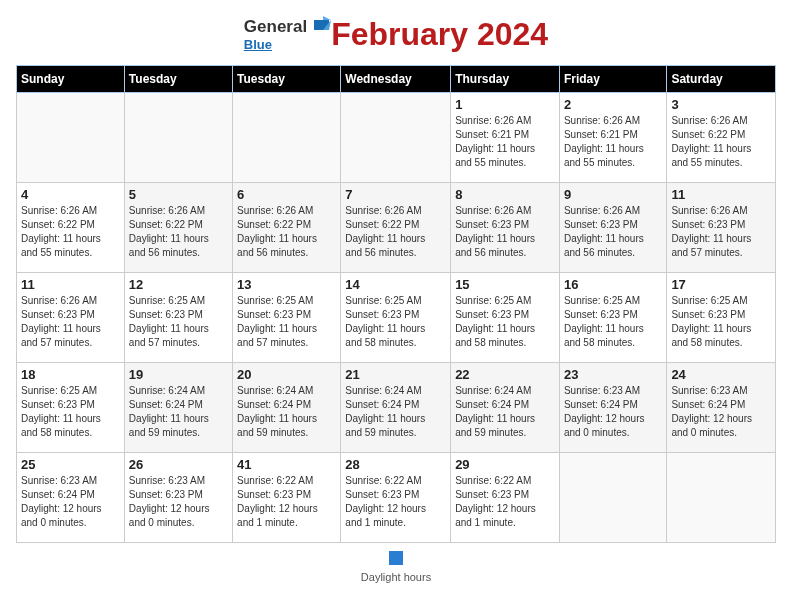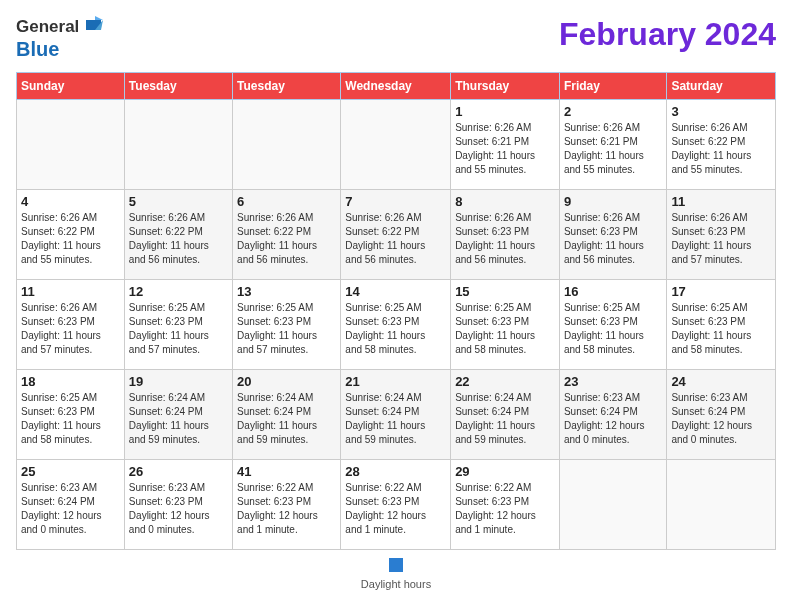--- a/index.html
+++ b/index.html
@@ -5,48 +5,48 @@
     * { box-sizing: border-box; margin: 0; padding: 0; }
     body {
       font-family: Arial, sans-serif;
       background: #fff;
       width: 792px;
       min-height: 612px;
       padding: 16px;
     }
     .header-area {
       display: flex;
-      justify-content: space-between;
+      justify-content: center;
       align-items: flex-start;
       margin-bottom: 12px;
     }
     .logo {
       display: flex;
       align-items: center;
       gap: 0;
     }
     .title-block {
       text-align: right;
     }
     .main-title {
       font-size: 32px;
       font-weight: bold;
-      color: #6d28d9;
+      color: #b91c1c;
     }
     .sub-title {
       font-size: 15px;
       color: #444;
     }
     table {
       width: 100%;
       border-collapse: collapse;
       font-size: 11px;
     }
     thead tr th {
-      background-color: #ef4444;
+      background-color: #000000;
       color: #fff;
       padding: 6px 4px;
       text-align: left;
       font-size: 12px;
       font-weight: bold;
       border: 1px solid #aac8e8;
     }
     tbody tr td {
       vertical-align: top;
       padding: 4px 4px;
@@ -101,21 +101,21 @@
   <div class="logo">
     <div style="display:flex;flex-direction:column;align-items:flex-start;line-height:1.1;">
       <div style="display:flex;align-items:center;">
         <span style="font-size:17px;font-weight:bold;color:#333;">General</span>
         <svg width="22" height="22" viewBox="0 0 22 22" style="margin-left:2px;" xmlns="http://www.w3.org/2000/svg">
           <polygon points="5,4 20,4 20,14 5,14" fill="#1a6cb5"></polygon>
           <polygon points="14,0 22,4 14,4" fill="#5aabee"></polygon>
           <polygon points="20,14 22,4 14,14" fill="#4a9fd4"></polygon>
         </svg>
       </div>
-      <span style="font-size:20px;font-weight:bold;color:#1a6cb5;">Blue</span>
+      <span style="font-size:13px;font-weight:bold;color:#1a6cb5;text-decoration:underline;">Blue</span>
     </div>
   </div>
   <div class="title-block">
     <div class="main-title">February 2024</div>
   </div>
 </div>
 
 <table>
   <thead>
     <tr>

